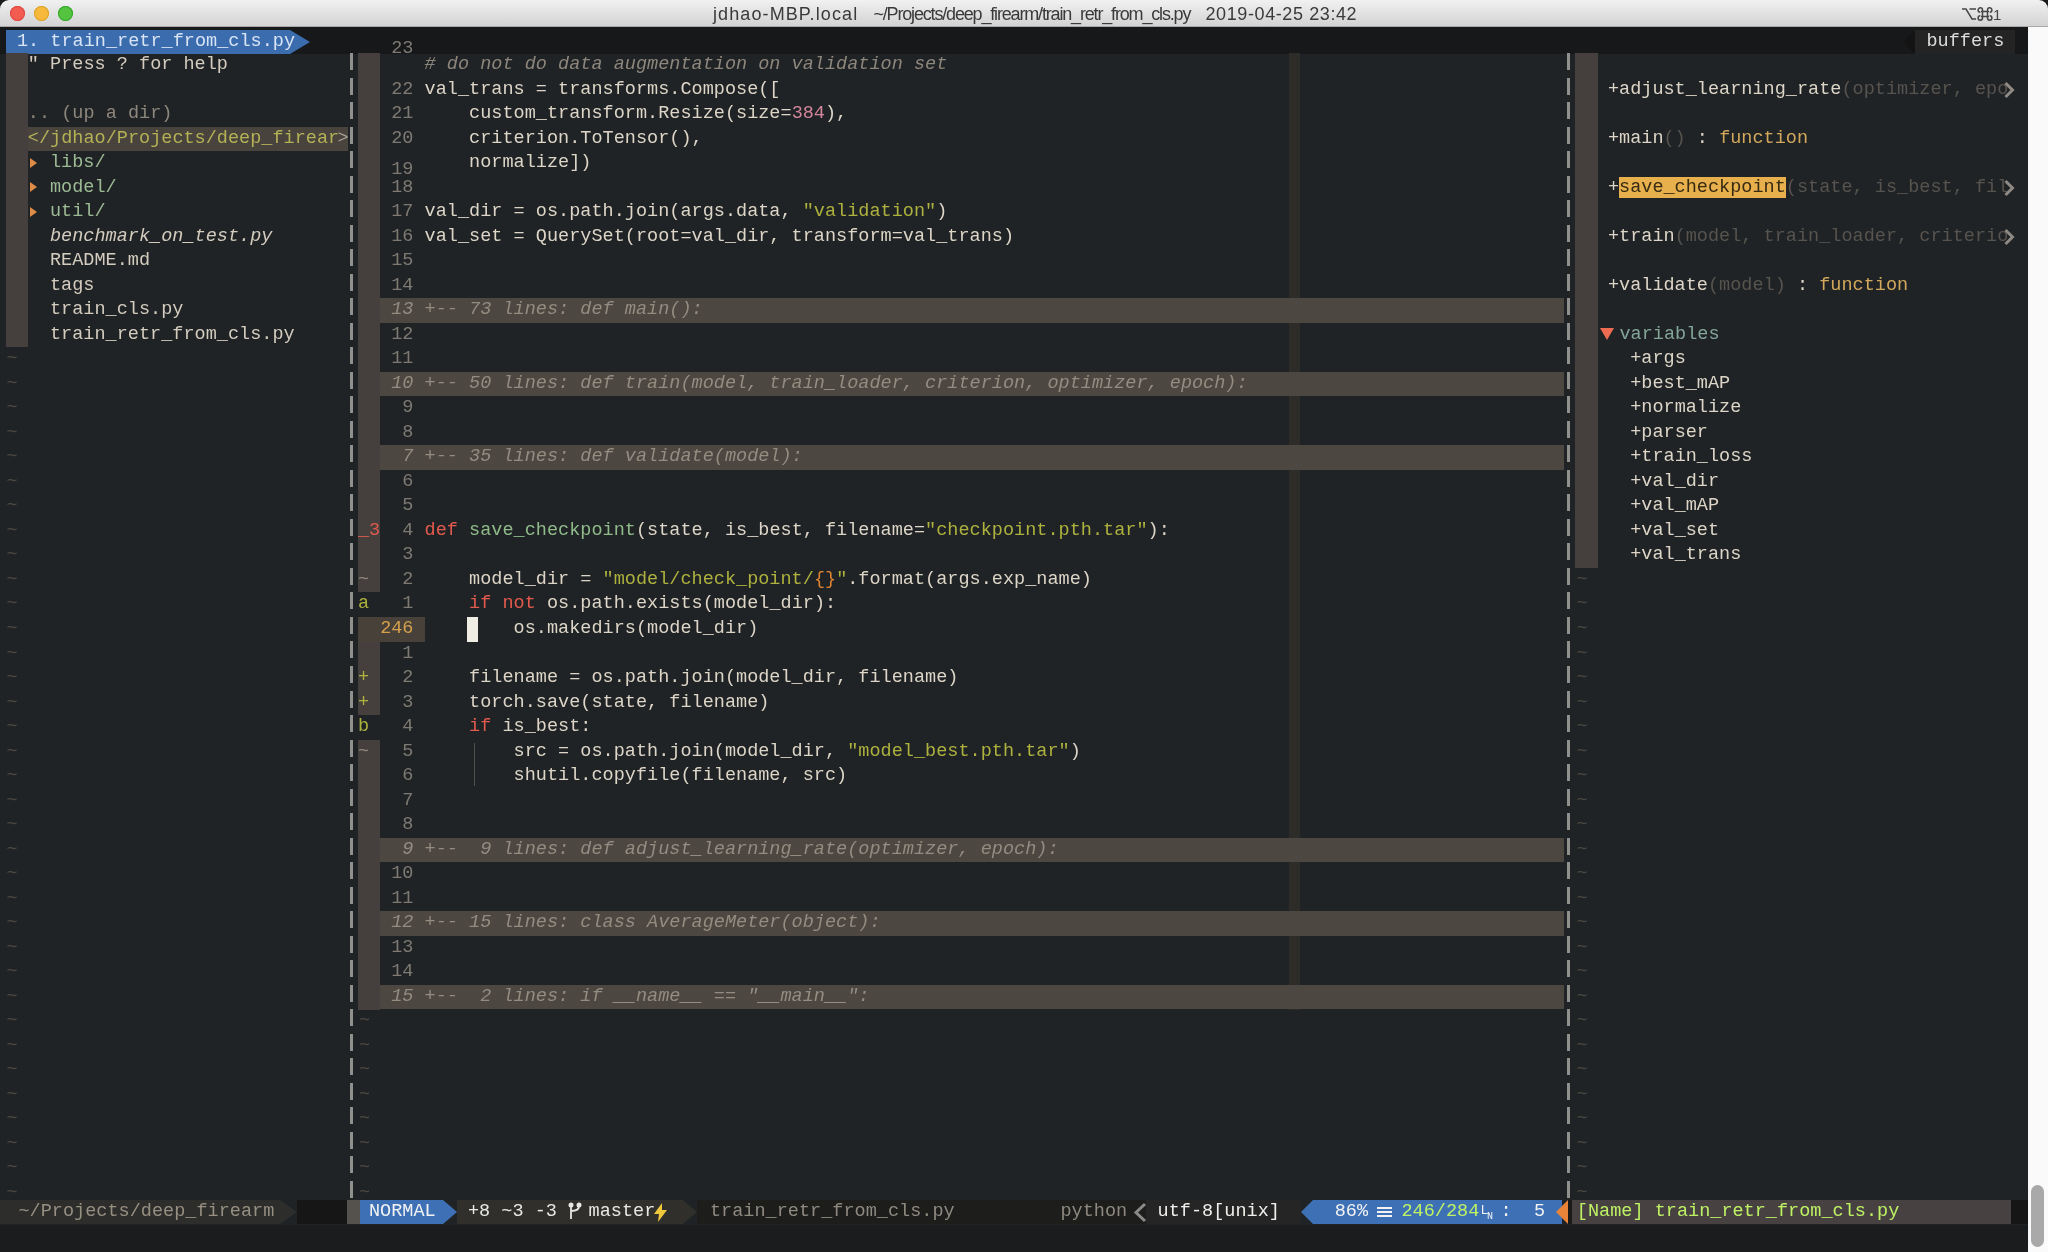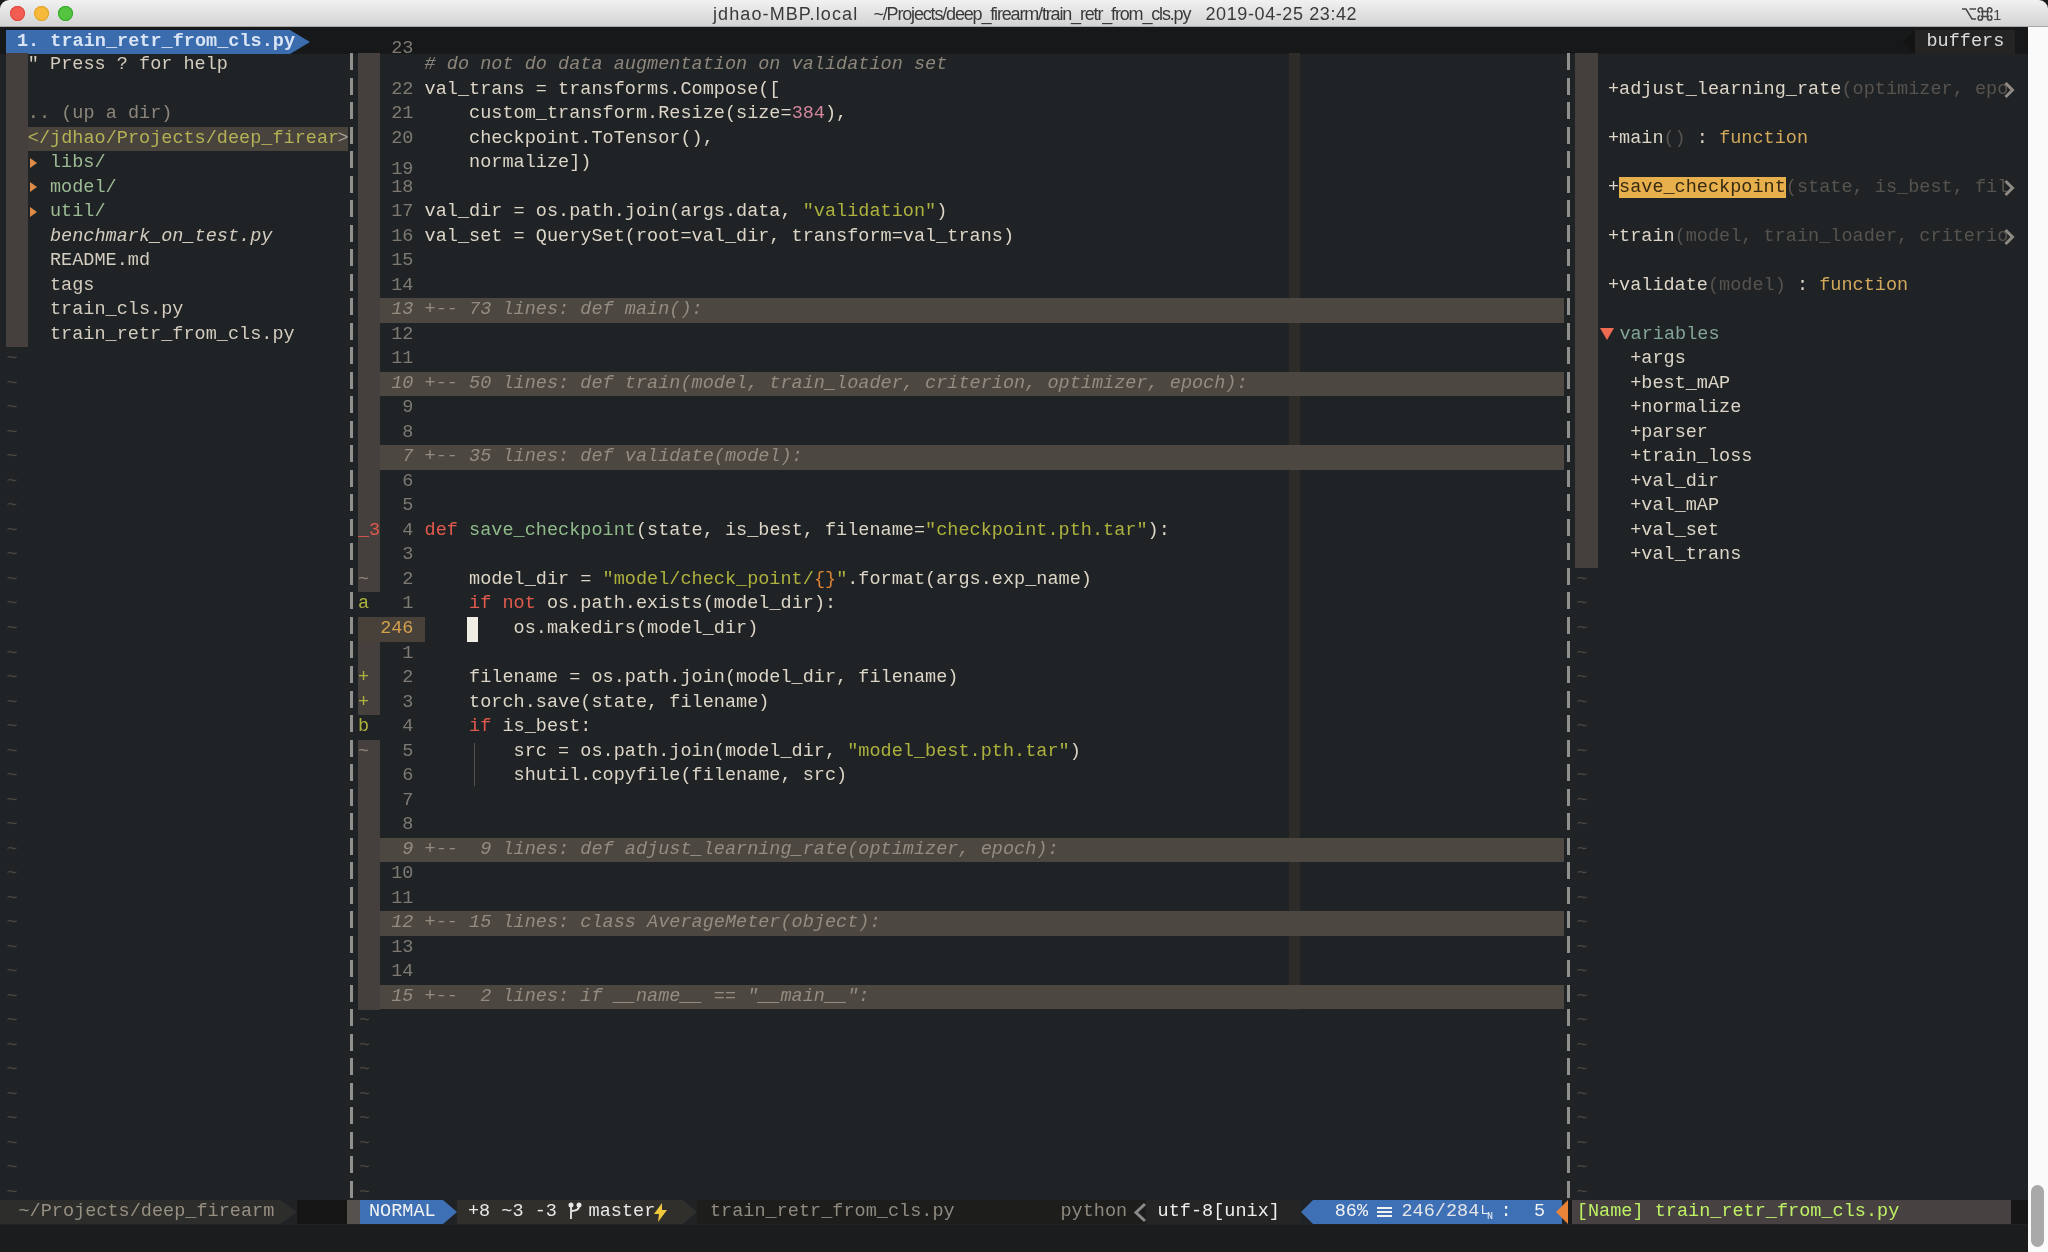--- a/index.html
+++ b/index.html
@@ -12,21 +12,21 @@
 <div class="a" style="left:1205.5px;top:2.5px;font:18px/22px 'Liberation Sans',sans-serif;color:#3a3a3a;letter-spacing:0.6px;">2019-04-25 23:42</div>
 <svg class="a" style="left:1961px;top:5px" width="40" height="18" viewBox="0 0 40 18">
 <g stroke="#464646" stroke-width="1.5" fill="none">
 <path d="M1 4 h4 l6 10 h4 M8.5 4 h6.5"></path>
 <path d="M20 6.5 h8 M20 11.5 h8 M21.5 6.5 v-1.5 a2.2 2.2 0 1 0 -2.2 2.2 M26.5 6.5 v-1.5 a2.2 2.2 0 1 1 2.2 2.2 M21.5 11.5 v1.5 a2.2 2.2 0 1 1 -2.2 -2.2 M26.5 11.5 v1.5 a2.2 2.2 0 1 0 2.2 -2.2 M21.5 6.5 v5 M26.5 6.5 v5"></path>
 </g>
 <text x="32" y="14.5" font-family="Liberation Sans" font-size="15" fill="#464646">1</text>
   </svg>
 <div class="a " style="left:6.0px;top:29.5px;width:284.0px;height:24.0px;background:#3a6cae;"></div>
 <div class="a" style="left:290px;top:29.5px;width:0;height:0;border-top:12px solid transparent;border-bottom:12px solid transparent;border-left:20px solid #3a6cae;"></div>
-<div class="r tabfg" style="left:17px;top:29.5px;font-weight:bold;">1. train_retr_from_cls.py</div>
+<div class="r tabfg" style="left:17px;top:29.5px;">1. train_retr_from_cls.py</div>
 <div class="a " style="left:1914.4px;top:29.5px;width:100.6px;height:24.0px;background:#242424;"></div>
 <div class="a" style="left:1903px;top:29.5px;width:0;height:0;border-top:12px solid transparent;border-bottom:12px solid transparent;border-right:12px solid #131313;"></div>
 <div class="r" style="left:1926.5px;top:29.5px;color:#dcdcdc;">buffers</div>
 <div class="a " style="left:5.6px;top:53.0px;width:22.2px;height:294.3px;background:#45403d;"></div>
 <div class="a " style="left:357.9px;top:53.0px;width:22.2px;height:956.5px;background:#45403d;"></div>
 <div class="a " style="left:1575.4px;top:53.0px;width:22.2px;height:515.0px;background:#45403d;"></div>
 <div class="a " style="left:1289.4px;top:53.0px;width:11.1px;height:956.5px;background:#2e2c29;"></div>
 <div class="a" style="left:349.5px;top:53.0px;width:3px;height:1146.6px;background:repeating-linear-gradient(#90908c 0px,#90908c 17px,transparent 17px,transparent 24.52px);"></div>
 <div class="a" style="left:1567.4px;top:53.0px;width:3px;height:1146.6px;background:repeating-linear-gradient(#90908c 0px,#90908c 17px,transparent 17px,transparent 24.52px);"></div>
 <div class="a " style="left:27.8px;top:126.6px;width:320.4px;height:24.5px;background:#48433c;"></div>
@@ -80,21 +80,21 @@
 <div class="r " style="left:6.6px;top:1131.9px;"><span class="tilde">~</span></div>
 <div class="r " style="left:6.6px;top:1156.4px;"><span class="tilde">~</span></div>
 <div class="r " style="left:6.6px;top:1180.9px;"><span class="tilde">~</span></div>
 <div class="num lnr" style="top:37px;">23</div>
 <div class="r it" style="left:424.6px;top:53.0px;"><span class="comment"># do not do data augmentation on validation set</span></div>
 <div class="num lnr" style="top:77.5px;">22</div>
 <div class="r" style="left:424.6px;top:77.5px;">val_trans = transforms.Compose([</div>
 <div class="num lnr" style="top:102.0px;">21</div>
 <div class="r" style="left:424.6px;top:102.0px;">    custom_transform.Resize(size=<span class="purple">384</span>),</div>
 <div class="num lnr" style="top:126.6px;">20</div>
-<div class="r" style="left:424.6px;top:126.6px;">    checkpoint.ToTensor(),</div>
+<div class="r" style="left:424.6px;top:126.6px;">    criterion.ToTensor(),</div>
 <div class="num lnr" style="top:158px;">19</div>
 <div class="r" style="left:424.6px;top:151.1px;">    normalize])</div>
 <div class="num lnr" style="top:175.6px;">18</div>
 <div class="num lnr" style="top:200.1px;">17</div>
 <div class="r" style="left:424.6px;top:200.1px;">val_dir = os.path.join(args.data, <span class="olive">"validation"</span>)</div>
 <div class="num lnr" style="top:224.6px;">16</div>
 <div class="r" style="left:424.6px;top:224.6px;">val_set = QuerySet(root=val_dir, transform=val_trans)</div>
 <div class="num lnr" style="top:249.2px;">15</div>
 <div class="num lnr" style="top:273.7px;">14</div>
 <div class="a " style="left:380.1px;top:298.2px;width:1184.2px;height:24.5px;background:#4d4741;"></div>
@@ -245,21 +245,21 @@
 <div class="r" style="left:1060.5px;top:1199.6px;color:#8e897f;">python</div>
 <svg class="a" style="left:1133px;top:1201.6px" width="14" height="21" viewBox="0 0 14 21">
     <path d="M12 2 L3 10.5 L12 19" stroke="#8a8a8a" stroke-width="3" fill="none"></path>
   </svg>
 <div class="a " style="left:1146.0px;top:1199.6px;width:155.0px;height:24.9px;background:#262525;"></div>
 <div class="r" style="left:1157.6px;top:1199.6px;color:#f0efec;">utf-8[unix]</div>
 <div class="a" style="left:1301px;top:1199.6px;width:0;height:0;border-top:12.45px solid transparent;border-bottom:12.45px solid transparent;border-right:12px solid #3e70b6;"></div>
 <div class="a " style="left:1313.0px;top:1199.6px;width:249.0px;height:24.9px;background:#3e70b6;"></div>
 <div class="r" style="left:1334.7px;top:1199.6px;color:#f2f2f2;">86%</div>
 <div class="a" style="left:1377px;top:1207.1px;width:15px;height:10px;background:repeating-linear-gradient(#f2f2f2 0 2px,transparent 2px 4px);"></div>
-<div class="r" style="left:1401.5px;top:1199.6px;color:#e5e5e5;">246/284</div>
+<div class="r" style="left:1401.5px;top:1199.6px;color:#bef264;">246/284</div>
 <div class="a" style="left:1480.4px;top:1202.6px;font:13px 'Liberation Mono';color:#f2f2f2;">L</div>
 <div class="a" style="left:1487px;top:1210.6px;font:10px 'Liberation Mono';color:#f2f2f2;">N</div>
 <div class="r" style="left:1500.5px;top:1199.6px;color:#f2f2f2;">:</div>
 <div class="r" style="left:1534px;top:1199.6px;color:#f2f2f2;">5</div>
 <div class="a" style="left:1556px;top:1199.6px;width:0;height:0;border-top:12.45px solid transparent;border-bottom:12.45px solid transparent;border-right:12px solid #e8833a;"></div>
 <div class="a " style="left:1568.0px;top:1199.6px;width:3.5px;height:24.9px;background:#1a1a1a;"></div>
 <div class="a " style="left:1571.5px;top:1199.6px;width:439.5px;height:24.9px;background:#474241;"></div>
 <div class="r" style="left:1576.8px;top:1199.6px;color:#bef264;">[Name] train_retr_from_cls.py</div>
 <div class="a " style="left:2011.0px;top:1199.6px;width:17.0px;height:24.9px;background:#161616;"></div>
 <div class="a " style="left:2028.0px;top:27.0px;width:20.0px;height:1225.0px;background:#fafafa;"></div>

